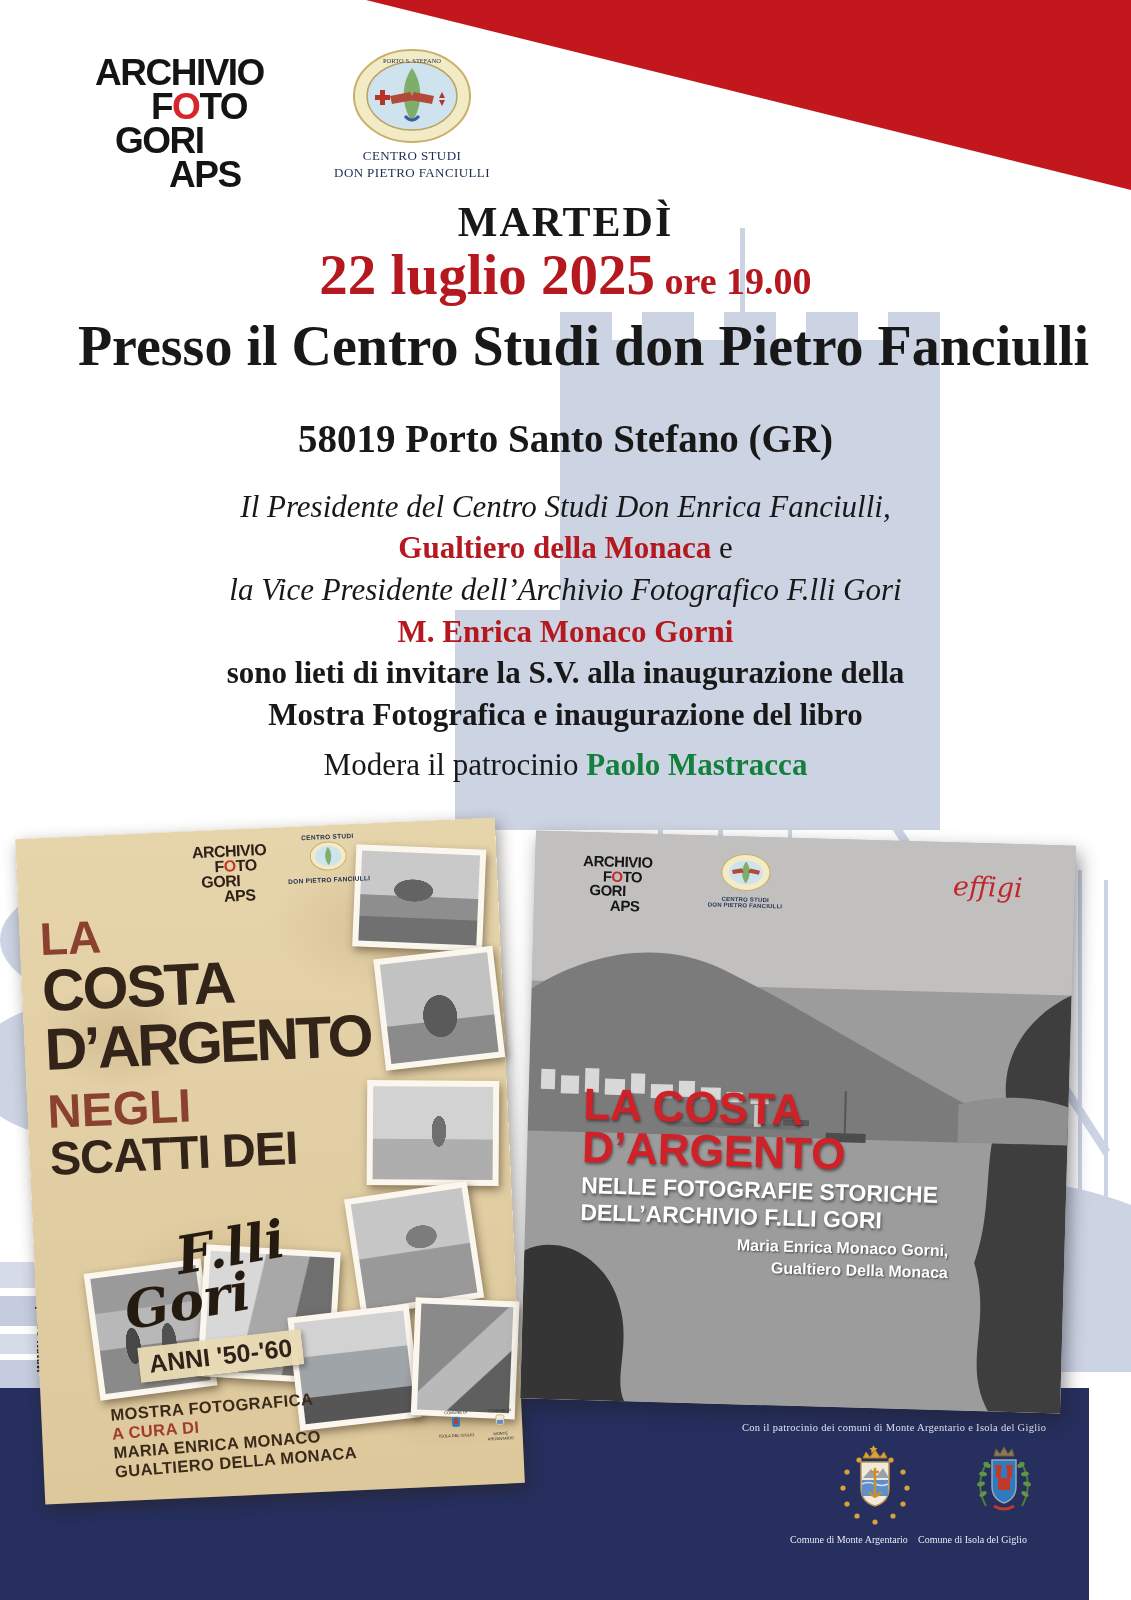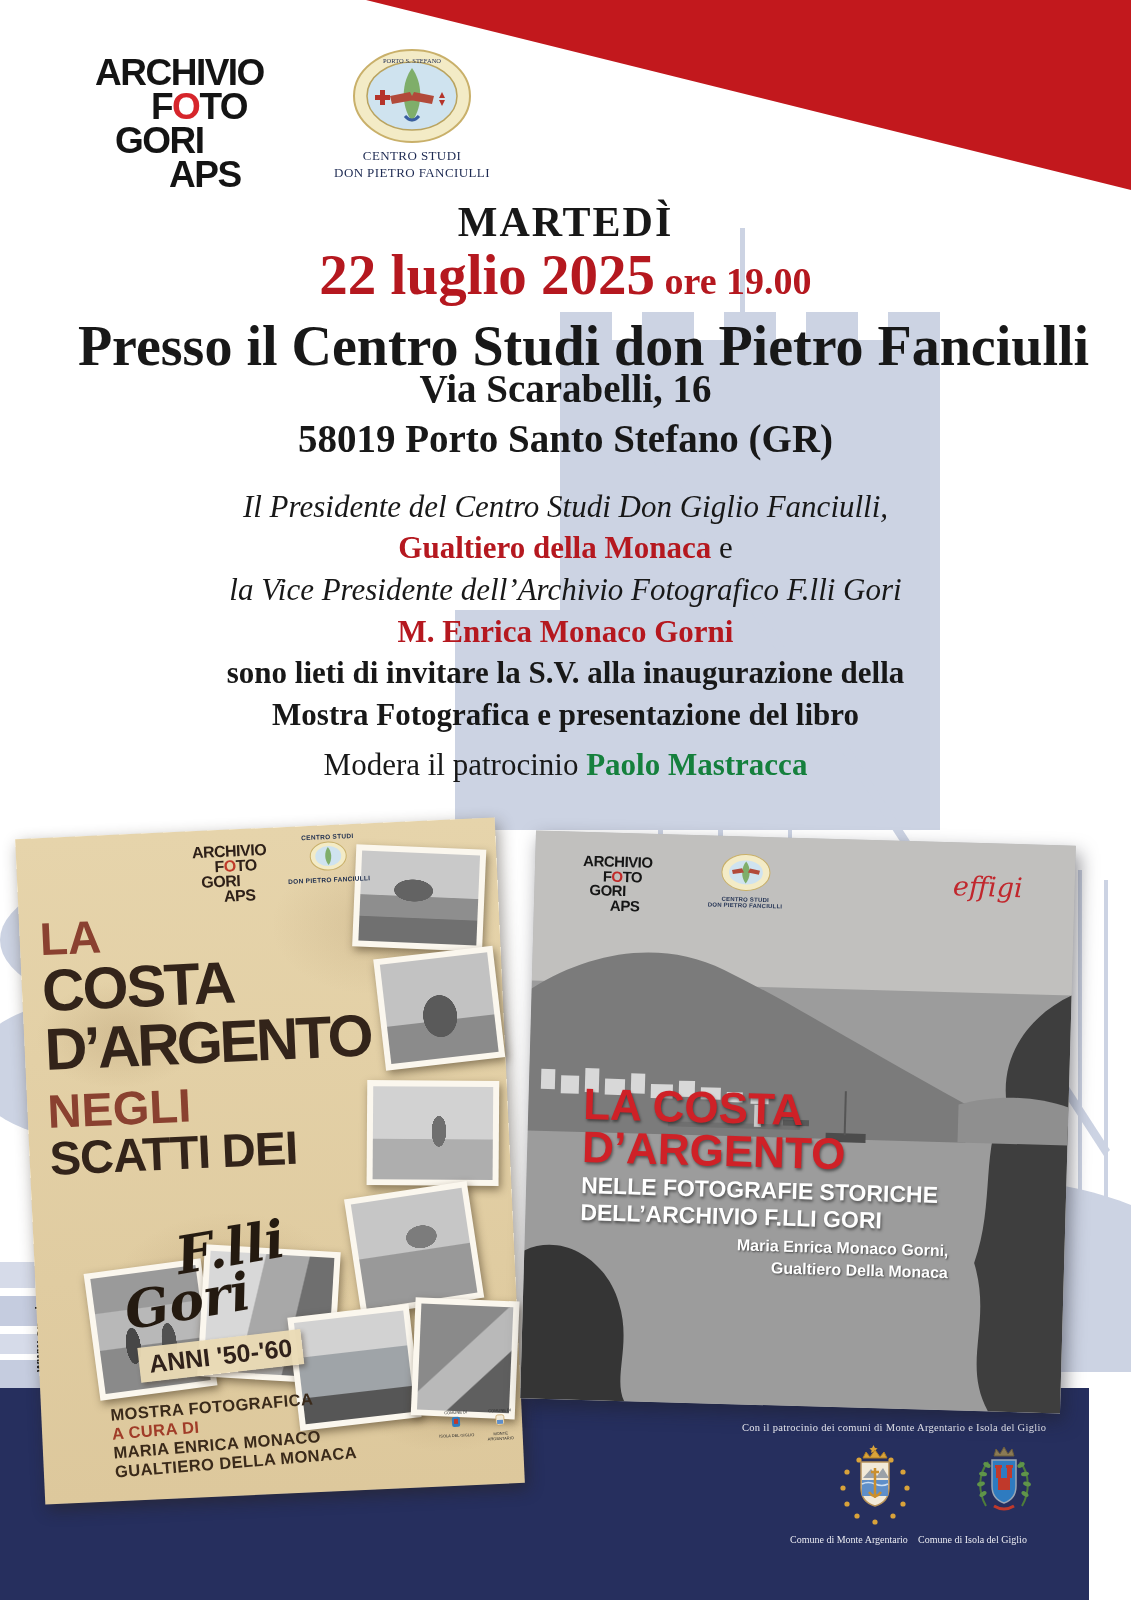--- a/index.html
+++ b/index.html
@@ -192,29 +192,28 @@
     <path d="M92,44 l3,6 l-6,0 Z M92,58 l3,-6 l-6,0 Z" fill="#b5342a"></path>
     <path d="M55,68 q7,8 14,0" stroke="#3a5fa0" stroke-width="3" fill="none"></path>
     <text x="62" y="15" text-anchor="middle" font-size="6.5" fill="#1d2a52" font-family="Liberation Serif, serif">PORTO S. STEFANO</text>
   </svg>
   <div class="emb-cap" style="top:148px;">CENTRO STUDI</div>
   <div class="emb-cap" style="top:165px;">DON PIETRO FANCIULLI</div>
 
   <div class="ct t-weekday">MARTEDÌ</div>
   <div class="ct t-date"><span class="d">22 luglio 2025</span><span class="h"> ore 19.00</span></div>
   <div class="ct t-venue">Presso il Centro Studi don Pietro Fanciulli</div>
-  <div class="ct t-street">Via Scarabelli, 16</div>
   <div class="ct t-city">58019 Porto Santo Stefano (GR)</div>
 
-  <div class="ct t-it1">Il Presidente del Centro Studi Don Giglio Fanciulli,</div>
+  <div class="ct t-it1">Il Presidente del Centro Studi Don Enrica Fanciulli,</div>
   <div class="ct t-n1"><span class="nm">Gualtiero della Monaca</span><span> e</span></div>
   <div class="ct t-it2">la Vice Presidente dell’Archivio Fotografico F.lli Gori</div>
   <div class="ct t-n2">M. Enrica Monaco Gorni</div>
   <div class="ct t-b1">sono lieti di invitare la S.V. alla inaugurazione della</div>
-  <div class="ct t-b2">Mostra Fotografica e presentazione del libro</div>
+  <div class="ct t-b2">Mostra Fotografica e inaugurazione del libro</div>
   <div class="ct t-mod"><span>Modera il patrocinio </span><span class="nm">Paolo Mastracca</span></div>
 
   <div class="posterL">
     <div class="afg pl-afg">
       <div>ARCHIVIO</div>
       <div class="i2"><span>F</span><span class="o-red">O</span><span>TO</span></div>
       <div class="i3">GORI</div>
       <div class="i4">APS</div>
     </div>
     <div class="pl-emblem">

